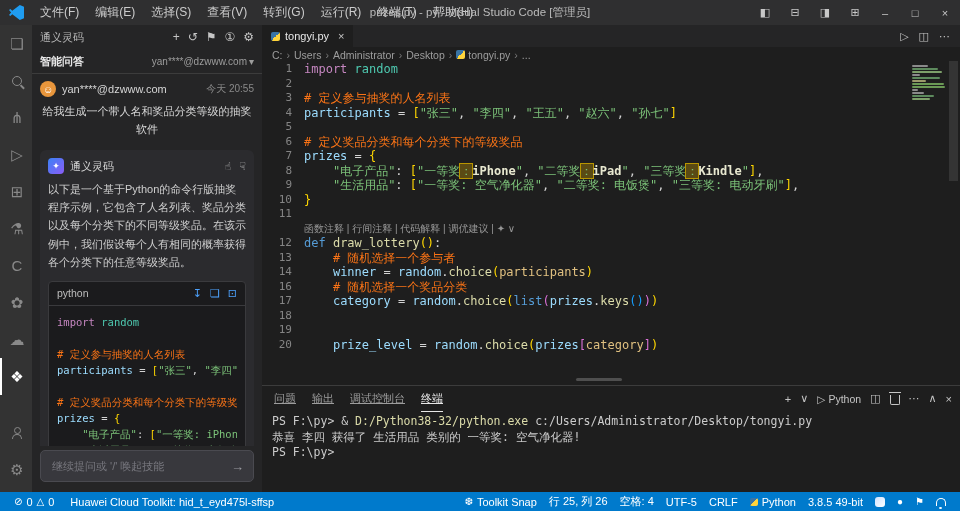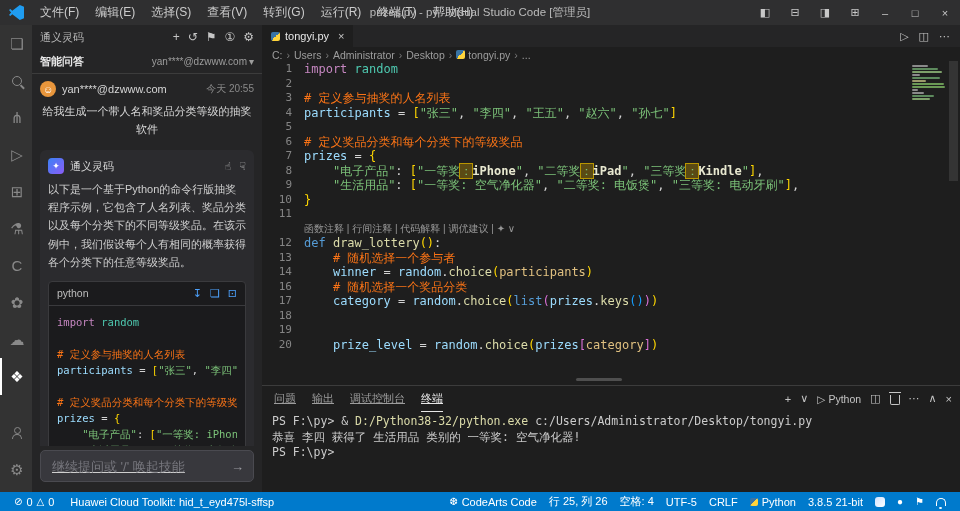--- a/index.html
+++ b/index.html
@@ -35,21 +35,21 @@
   .ai-card{background:#2b2b2e;border-radius:6px;padding:8px;}
   .logo-tongyi{width:16px;height:16px;border-radius:4px;background:linear-gradient(135deg,#3b82f6,#8b5cf6);color:#fff;font-size:9px;display:flex;align-items:center;justify-content:center;flex:none;}
   .thumbs{margin-left:auto;display:flex;gap:8px;color:#b5b5b5;font-size:11px;}
   .ai-intro{color:#cfcfcf;font-size:11px;line-height:1.65;margin:2px 0 10px 0;}
   .codecard{background:#1b1b1d;border:1px solid #3a3a3d;border-radius:4px;overflow:hidden;}
   .cb-head{display:flex;align-items:center;padding:5px 8px;border-bottom:1px solid #3a3a3d;color:#bdbdbd;font-size:10.5px;}
   .cb-icons{margin-left:auto;display:flex;gap:8px;color:#4da3ff;font-size:11px;}
   .cb-body{padding:8px;font-family:"DejaVu Sans Mono",monospace;font-size:10.5px;line-height:16px;}
   .cb-line{white-space:pre;overflow:hidden;}
   .chat-input{position:absolute;left:8px;right:8px;bottom:10px;height:30px;background:#38383d;border:1px solid #4a4a50;border-radius:5px;display:flex;align-items:center;padding:0 9px;}
-  .chat-input input{flex:1;background:transparent;border:0;outline:0;color:#cfcfcf;font-size:13px;font-family:inherit;text-decoration:underline;}
+  .chat-input input{flex:1;background:transparent;border:0;outline:0;color:#cfcfcf;font-size:11px;font-family:inherit;}
   .chat-input input::placeholder{color:#77777e;}
   .send{color:#9a9aa0;font-size:13px;}
   
   .editorarea{position:absolute;left:262px;top:25px;width:698px;height:360px;background:#1e1e1e;}
   .tabbar{height:22px;background:#252526;display:flex;align-items:center;}
   .tab{height:22px;display:flex;align-items:center;gap:5px;padding:0 9px;background:#1e1e1e;color:#e7e7e7;font-size:11px;border-right:1px solid #252526;}
   .py-icon{width:9px;height:9px;border-radius:2px;background:linear-gradient(135deg,#3974a5 50%,#ffd43b 50%);display:inline-block;flex:none;}
   .tab-close{color:#c8c8c8;font-size:11px;margin-left:4px;}
   .ed-actions{margin-left:auto;display:flex;gap:10px;padding-right:10px;color:#c5c5c5;font-size:11px;}
   .breadcrumb{height:15px;display:flex;align-items:center;gap:4px;padding-left:10px;color:#9d9d9d;font-size:10.5px;}
@@ -349,40 +349,40 @@
         <span class="sb-glyph">⊘</span>
         <span>0</span>
         <span class="sb-glyph">△</span>
         <span>0</span>
       </span>
       <span class="sb-item">Huawei Cloud Toolkit: hid_t_eyd475l-sffsp</span>
     </div>
     <div id="sbright" class="sb-right">
         <span class="sb-item">
           <span class="sb-glyph">❆</span>
-          <span>CodeArts Code</span>
+          <span>Toolkit Snap</span>
         </span>
         <span class="sb-item">
           <span>行 25, 列 26</span>
         </span>
         <span class="sb-item">
           <span>空格: 4</span>
         </span>
         <span class="sb-item">
           <span>UTF-5</span>
         </span>
         <span class="sb-item">
           <span>CRLF</span>
         </span>
         <span class="sb-item">
           <span class="py-icon sb-pyicon"></span>
           <span>Python</span>
         </span>
         <span class="sb-item">
-          <span>3.8.5 21-bit</span>
+          <span>3.8.5 49-bit</span>
         </span>
         <span class="sb-item">
           <span class="sb-tongyi"></span>
         </span>
         <span class="sb-item">
           <span class="sb-glyph">●</span>
         </span>
         <span class="sb-item">
           <span class="sb-glyph">⚑</span>
         </span>

